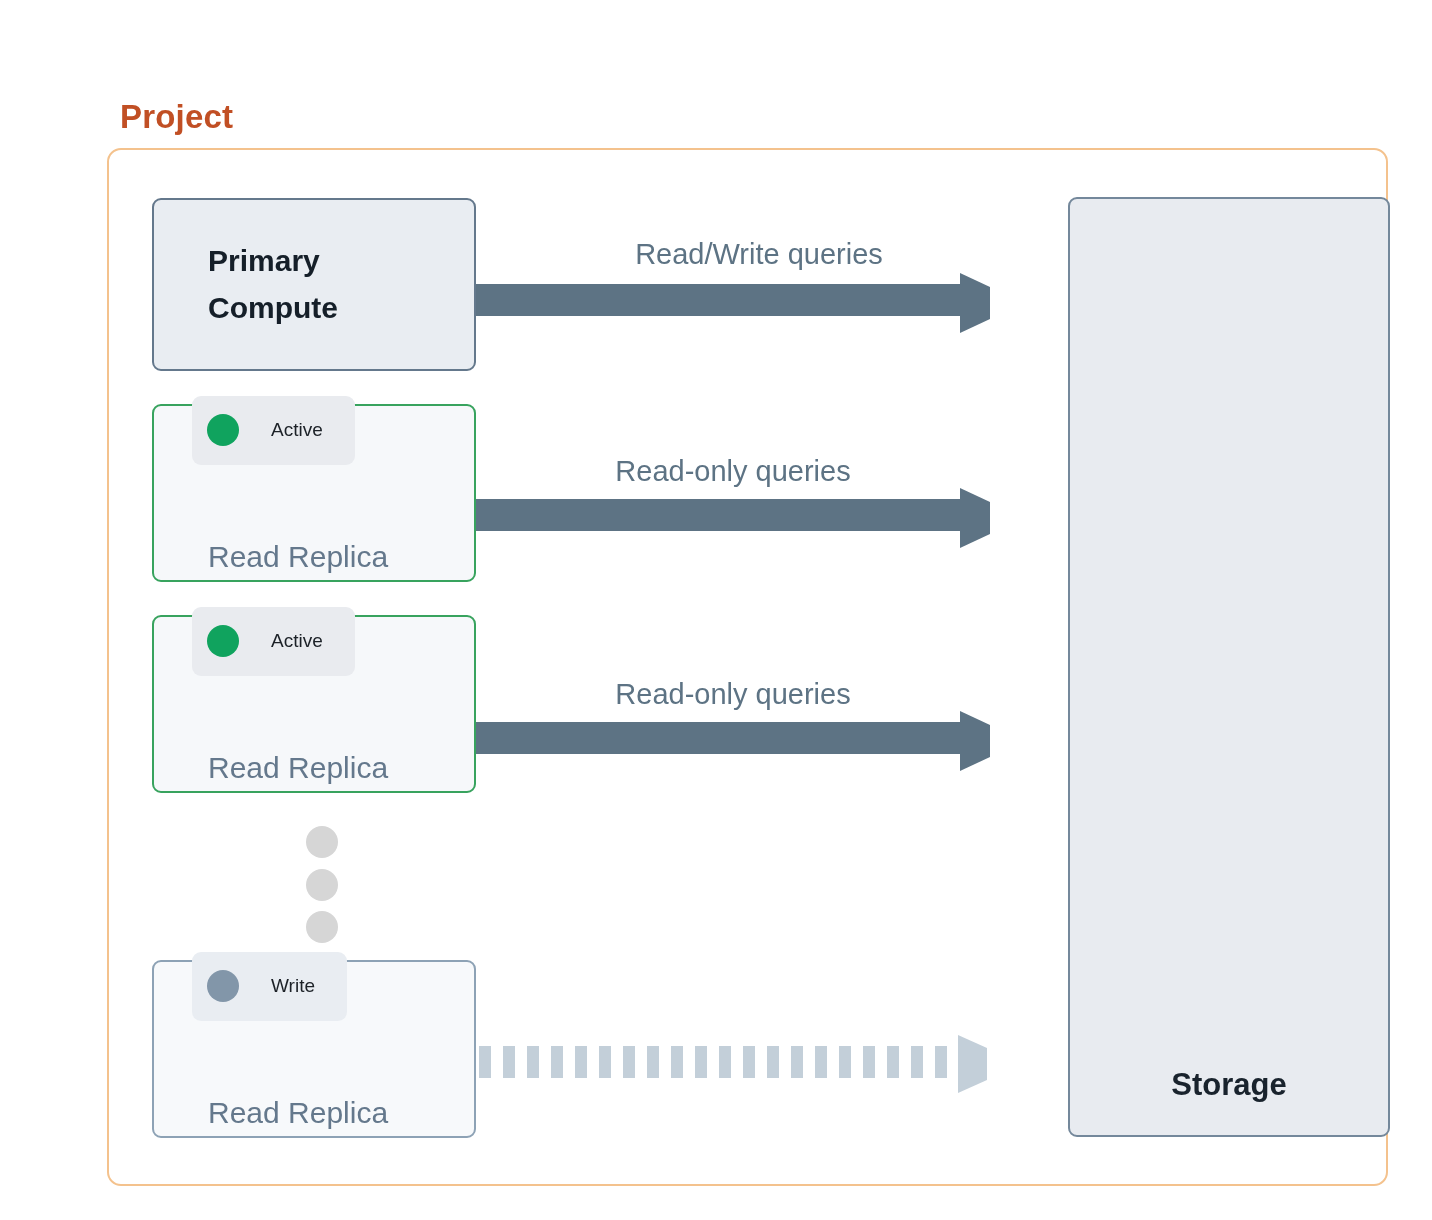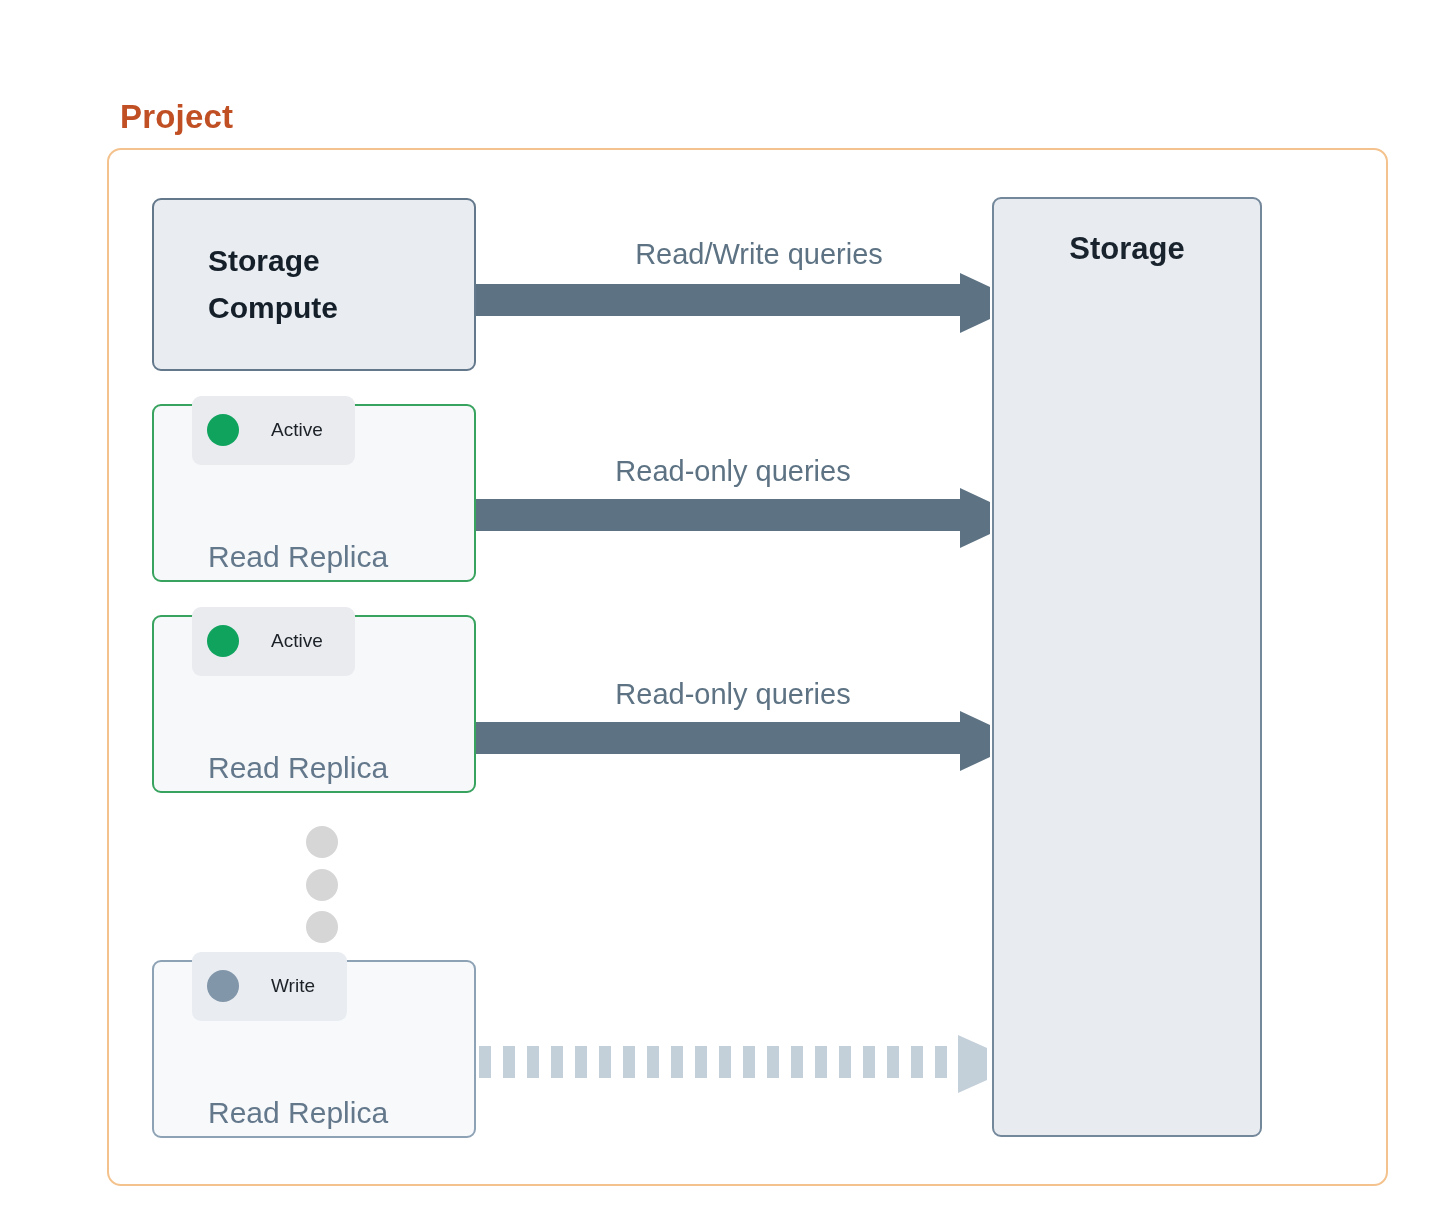--- a/index.html
+++ b/index.html
@@ -86,28 +86,28 @@
     border-radius: 50%;
   }
   .status-dot.active { background: #10a35e; }
   .status-dot.idle   { background: #8296a9; }
   .replica-name {
     font-size: 30px;
     color: #64788c;
     margin-top: 44px;
   }
   .node-storage {
-    left: 960px;
+    left: 1036px;
     top: 165px;
-    width: 270px;
+    width: 322px;
     height: 940px;
     background: #e8ebf0;
     border: 2px solid #74889b;
     display: flex;
-    align-items: flex-start;
+    align-items: flex-end;
     justify-content: center;
   }
   .node-storage .node-label {
     font-size: 31px;
     font-weight: 700;
     color: #19232d;
   }
   .edge-label {
     position: absolute;
     left: 444px;
@@ -170,21 +170,21 @@
 </head>
 <body>
 
 <div class="canvas">
 
   <div class="page-title">Project</div>
 
   <div class="project-box"></div>
 
   <div class="node node-primary">
-    <div class="node-label">Storage Compute</div>
+    <div class="node-label">Primary Compute</div>
   </div>
 
   <div class="edge-label edge-label-1">Read/Write queries</div>
   <div class="edge-line edge-line-1"></div>
   <div class="arrow-head arrow-head-1"></div>
 
   <div class="node node-replica active replica-1">
     <div class="status-badge">
       <span class="status-dot active"></span>
       <span>Active</span>

